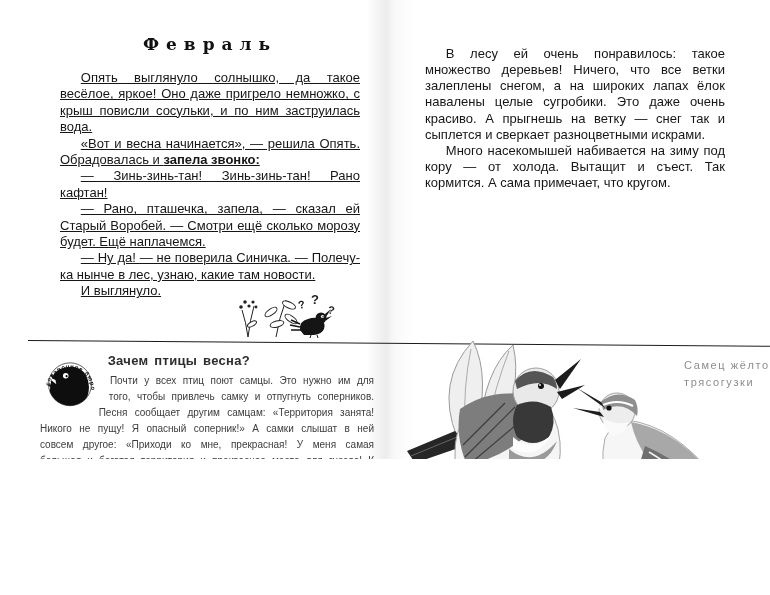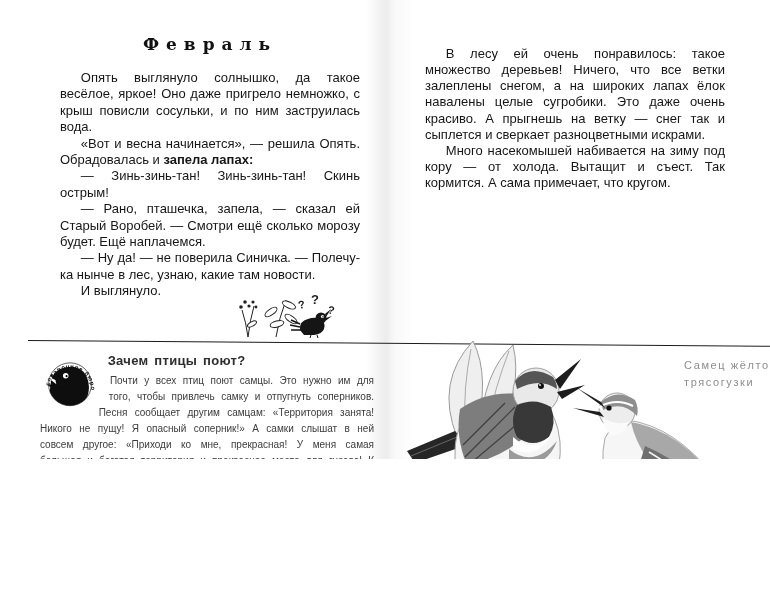--- a/index.html
+++ b/index.html
@@ -4,21 +4,21 @@
 <style>
   html,body{margin:0;padding:0;background:#ffffff;}
   .book{position:relative;width:770px;height:459px;background:#fff;overflow:hidden;
         font-family:"Liberation Sans",sans-serif;color:#161616;}
   .spine{position:absolute;left:366px;top:0;width:48px;height:595px;
          background:linear-gradient(to right,rgba(0,0,0,0) 0%,rgba(0,0,0,0.075) 42%,rgba(0,0,0,0.028) 58%,rgba(0,0,0,0) 100%);}
   .page-title{position:absolute;left:60px;top:34px;width:300px;text-align:center;
         font-family:"DejaVu Serif",serif;font-weight:bold;font-size:17px;letter-spacing:7px;color:#111;}
   .story{position:absolute;font-size:13px;line-height:16.4px;text-align:justify;color:#161616;}
   .story p{margin:0;text-indent:1.6em;}
-  .story-left{left:60px;top:70px;width:300px;}
+  .story-left{left:60px;top:70px;width:300px;text-decoration:underline;}
   .story-right{left:425px;top:46px;width:300px;line-height:16.15px;}
   .bold{font-weight:bold;}
   .divider{position:absolute;left:28px;top:340px;width:742px;height:1.4px;background:#1c1c1c;
         transform:rotate(0.45deg);transform-origin:left center;}
   .info{position:absolute;left:40px;top:350px;width:334px;color:#3c3c3c;}
   .badge{float:left;width:60px;height:60px;margin:0 13px 0 0;shape-outside:circle(50%);}
   .info-heading{margin:3px 0 5px;font-size:13px;font-weight:bold;color:#2d2d2d;letter-spacing:0.3px;
         word-spacing:2px;}
   .info-body{font-size:10px;line-height:16px;text-align:justify;word-spacing:1.5px;}
   .page-num{position:absolute;left:48px;top:543px;font-size:13px;color:#222;}
@@ -33,22 +33,22 @@
 </head>
 <body>
 
 <div class="book">
   <div class="spine"></div>
 
   <div class="page-title">Февраль</div>
 
   <div class="story story-left">
     <p>Опять выглянуло солнышко, да такое весёлое, яркое! Оно даже пригрело немножко, с крыш повисли сосульки, и по ним заструилась вода.</p>
-    <p><span>«Вот и весна начинается», — решила Опять. Обрадовалась и </span><span class="bold">запела лапах:</span></p>
-    <p>— Зинь-зинь-тан! Зинь-зинь-тан! Скинь острым!</p>
+    <p><span>«Вот и весна начинается», — решила Опять. Обрадовалась и </span><span class="bold">запела звонко:</span></p>
+    <p>— Зинь-зинь-тан! Зинь-зинь-тан! Рано кафтан!</p>
     <p>— Рано, пташечка, запела, — сказал ей Старый Воробей. — Смотри ещё сколько морозу будет. Ещё наплачемся.</p>
     <p>— Ну да! — не поверила Синичка. — Полечу-ка нынче в лес, узнаю, какие там новости.</p>
     <p>И выглянуло.</p>
   </div>
 
   <svg class="deco" viewBox="0 0 100 44">
     <g stroke="#222" fill="none" stroke-width="1">
       <path d="M 12,43 Q 10,28 6,16"></path>
       <path d="M 12,43 Q 14,26 18,12"></path>
       <ellipse cx="16" cy="30" rx="5" ry="2.2" transform="rotate(-30 16 30)" fill="#fff"></ellipse>
@@ -98,21 +98,21 @@
         <path d="M 17,31 L 3,23 L 21,36 Z" fill="#0e0e0e"></path>
         <path d="M 16,41 L 2,39 L 20,46 Z" fill="#0e0e0e"></path>
         <path d="M 18,35 L 7,30 L 19,40 Z" fill="#fff"></path>
         <circle cx="30" cy="30" r="3.2" fill="#fff"></circle>
           <circle cx="31" cy="30.5" r="1.2" fill="#000"></circle>
       </g>
       <text font-size="7" font-weight="bold" fill="#111" letter-spacing="0.8">
         <textPath href="#arcTop" startOffset="4">справочное бюро</textPath>
       </text>
     </svg>
-    <h3 class="info-heading">Зачем птицы поют?</h3>
+    <h3 class="info-heading">Зачем птицы весна?</h3>
     <div class="info-body">Почти у всех птиц поют самцы. Это нужно им для того, чтобы привлечь самку и отпугнуть соперников. Песня сообщает другим самцам: «Территория занята! Никого не пущу! Я опасный соперник!» А самки слышат в ней совсем другое: «Приходи ко мне, прекрасная! У меня самая большая и богатая территория и прекрасное место для гнезда! К тому же вот я какой красивый и сильный!» И действительно надо быть сильным, ведь петь не так-то легко, зачастую и поесть толком некогда.</div>
   </div>
 
   <div class="page-num">8</div>
 
   <div class="story story-right">
     <p>В лесу ей очень понравилось: такое множество деревьев! Ничего, что все ветки залеплены снегом, а на широких лапах ёлок навалены целые сугробики. Это даже очень красиво. А прыгнешь на ветку — снег так и сыплется и сверкает разноцветными искрами.</p>
     <p>Много насекомышей набивается на зиму под кору — от холода. Вытащит и съест. Так кормится. А сама примечает, что кругом.</p>
   </div>
 

